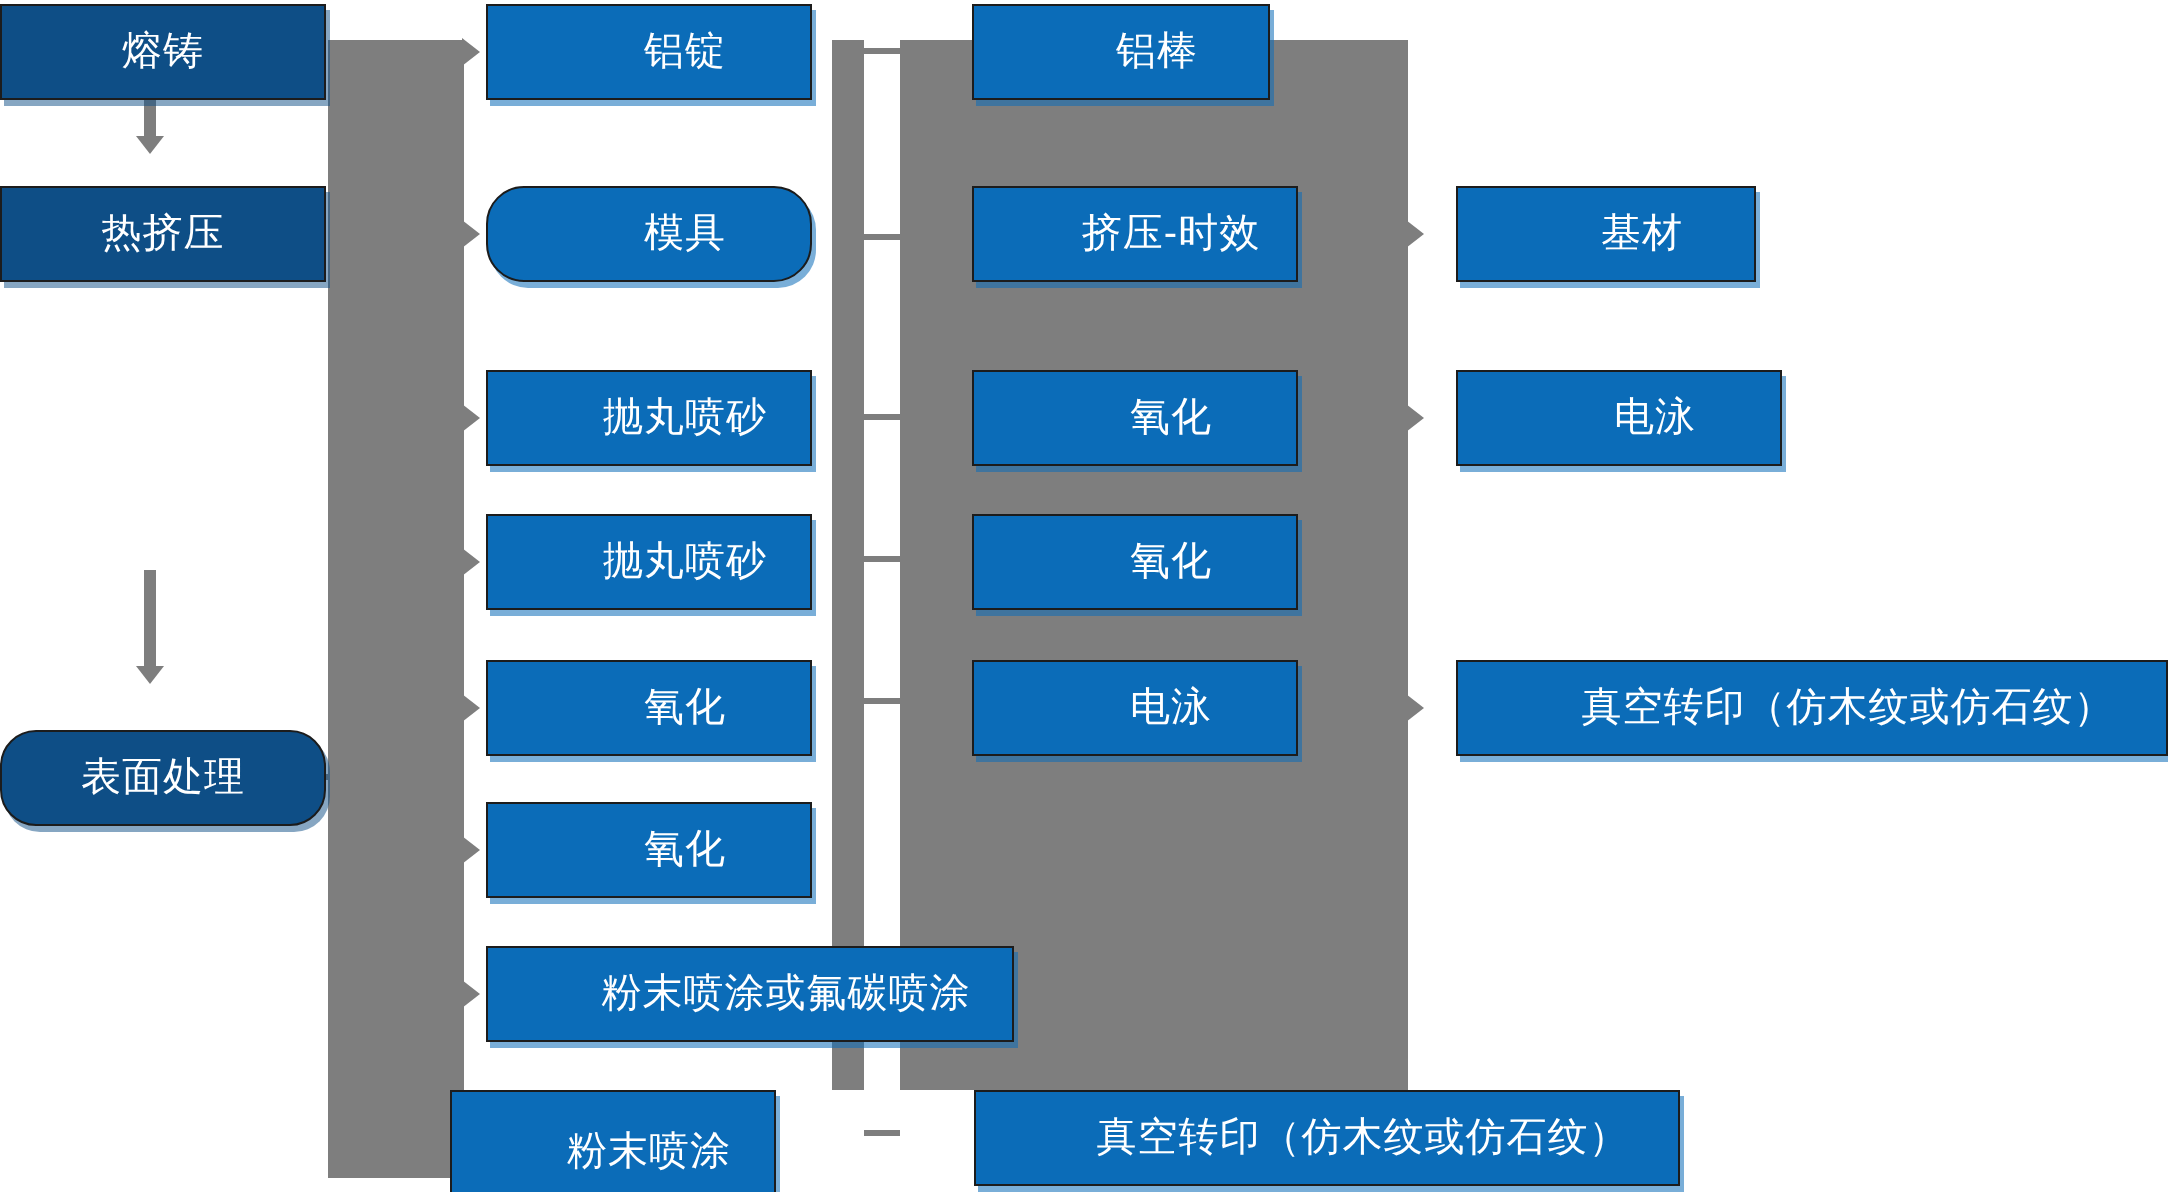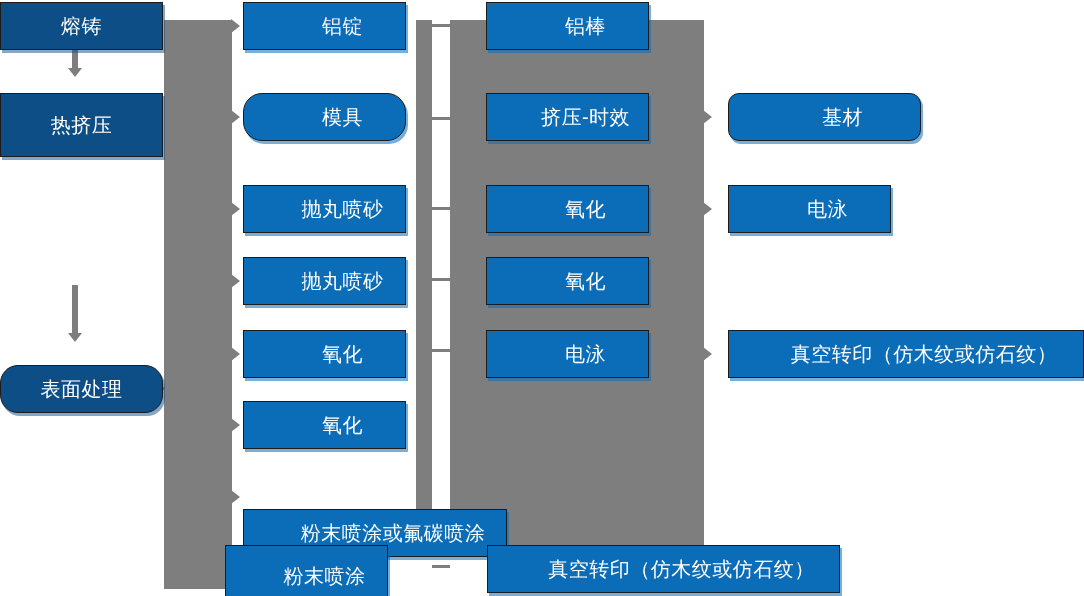--- a/index.html
+++ b/index.html
@@ -105,21 +105,21 @@
   <div class="gray" style="left:450px; top:20px; width:254px; height:525px;"></div>
 
   <div class="gray-arrow" style="left:703px; top:110px;"></div>
   <div class="gray-arrow" style="left:703px; top:202px;"></div>
   <div class="gray-arrow" style="left:703px; top:347px;"></div>
 
   <div id="stage-layer">
       <div class="node dark" style="left: 0px; top: 2px; width: 163px; height: 48px;">
         <span>熔铸</span>
       </div>
-      <div class="node dark" style="left: 0px; top: 93px; width: 163px; height: 64px;">
+      <div class="node dark" style="left: 0px; top: 93px; width: 163px; height: 48px;">
         <span>热挤压</span>
       </div>
       <div class="node dark" style="left: 0px; top: 365px; width: 163px; height: 48px; border-radius: 18px;">
         <span>表面处理</span>
       </div>
     </div>
   <div id="col2-layer">
       <div class="node bright" style="left: 243px; top: 2px; width: 163px; height: 48px;">
         <span>铝锭</span>
       </div>
@@ -131,49 +131,49 @@
       </div>
       <div class="node bright" style="left: 243px; top: 257px; width: 163px; height: 48px;">
         <span>抛丸喷砂</span>
       </div>
       <div class="node bright" style="left: 243px; top: 330px; width: 163px; height: 48px;">
         <span>氧化</span>
       </div>
       <div class="node bright" style="left: 243px; top: 401px; width: 163px; height: 48px;">
         <span>氧化</span>
       </div>
-      <div class="node bright" style="left: 243px; top: 473px; width: 264px; height: 48px; margin-top: 36px;">
+      <div class="node bright" style="left: 243px; top: 473px; width: 264px; height: 48px;">
         <span>粉末喷涂或氟碳喷涂</span>
       </div>
       <div class="node bright" style="left: 225px; top: 545px; width: 163px; height: 62px;">
         <span>粉末喷涂</span>
       </div>
     </div>
   <div id="col3-layer">
-      <div class="node bright" style="left: 486px; top: 2px; width: 163px; height: 48px;">
+      <div class="node bright" style="left: 486px; top: 2px; width: 149px; height: 48px;">
         <span>铝棒</span>
       </div>
       <div class="node bright" style="left: 486px; top: 93px; width: 163px; height: 48px;">
         <span>挤压-时效</span>
       </div>
       <div class="node bright" style="left: 486px; top: 185px; width: 163px; height: 48px;">
         <span>氧化</span>
       </div>
       <div class="node bright" style="left: 486px; top: 257px; width: 163px; height: 48px;">
         <span>氧化</span>
       </div>
       <div class="node bright" style="left: 486px; top: 330px; width: 163px; height: 48px;">
         <span>电泳</span>
       </div>
       <div class="node bright" style="left: 487px; top: 545px; width: 353px; height: 48px;">
         <span>真空转印（仿木纹或仿石纹）</span>
       </div>
     </div>
   <div id="col4-layer">
-      <div class="node bright" style="left: 728px; top: 93px; width: 193px; height: 48px; border-radius: 11px;">
+      <div class="node bright" style="left: 728px; top: 93px; width: 150px; height: 48px;">
         <span>基材</span>
       </div>
       <div class="node bright" style="left: 728px; top: 185px; width: 163px; height: 48px;">
         <span>电泳</span>
       </div>
       <div class="node bright" style="left: 728px; top: 330px; width: 356px; height: 48px;">
         <span>真空转印（仿木纹或仿石纹）</span>
       </div>
     </div>
 

